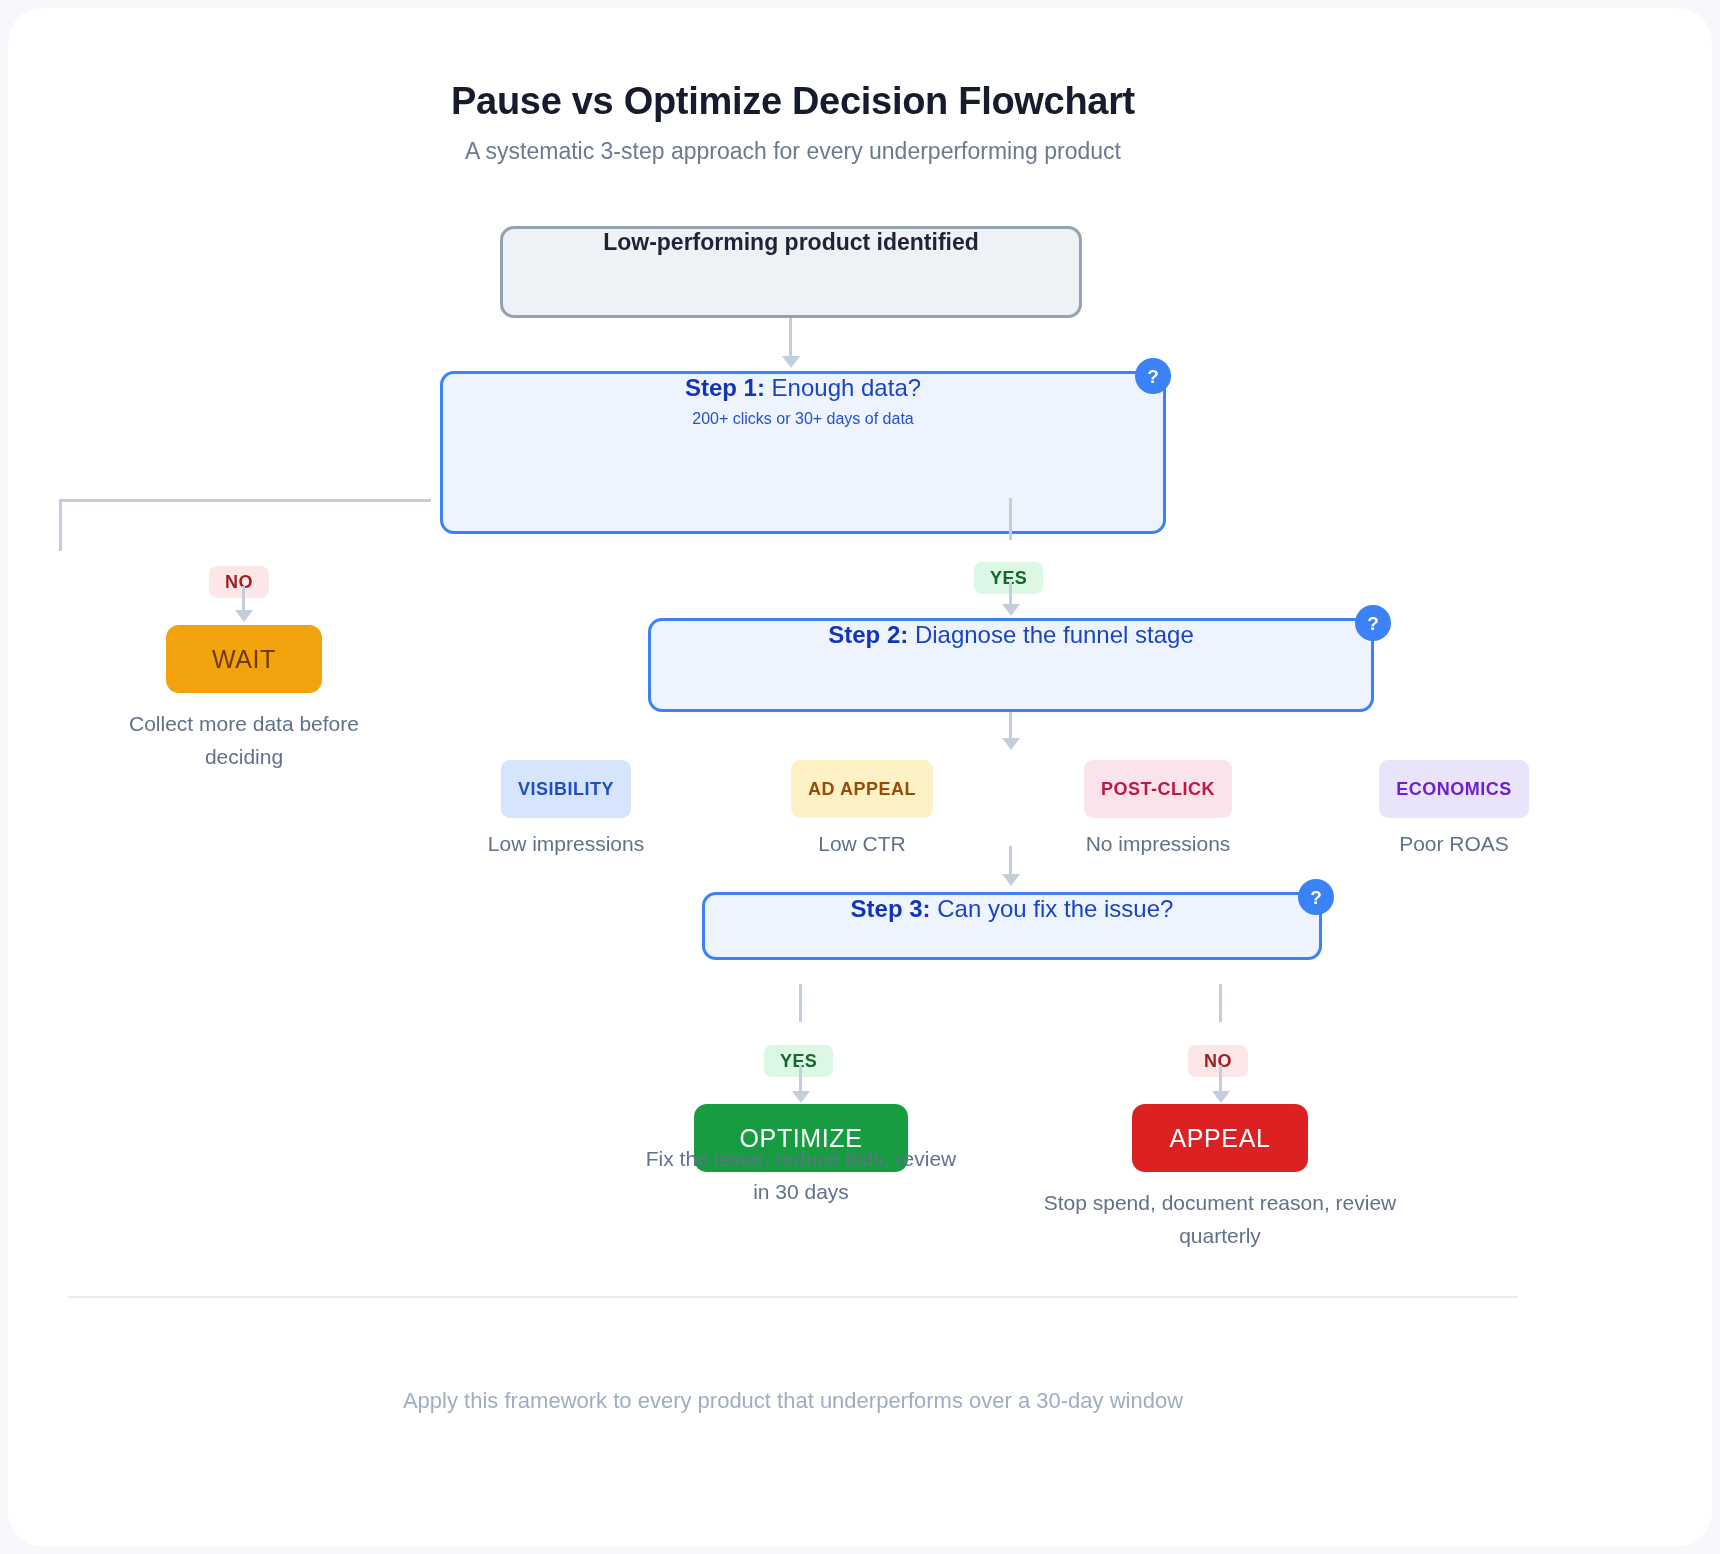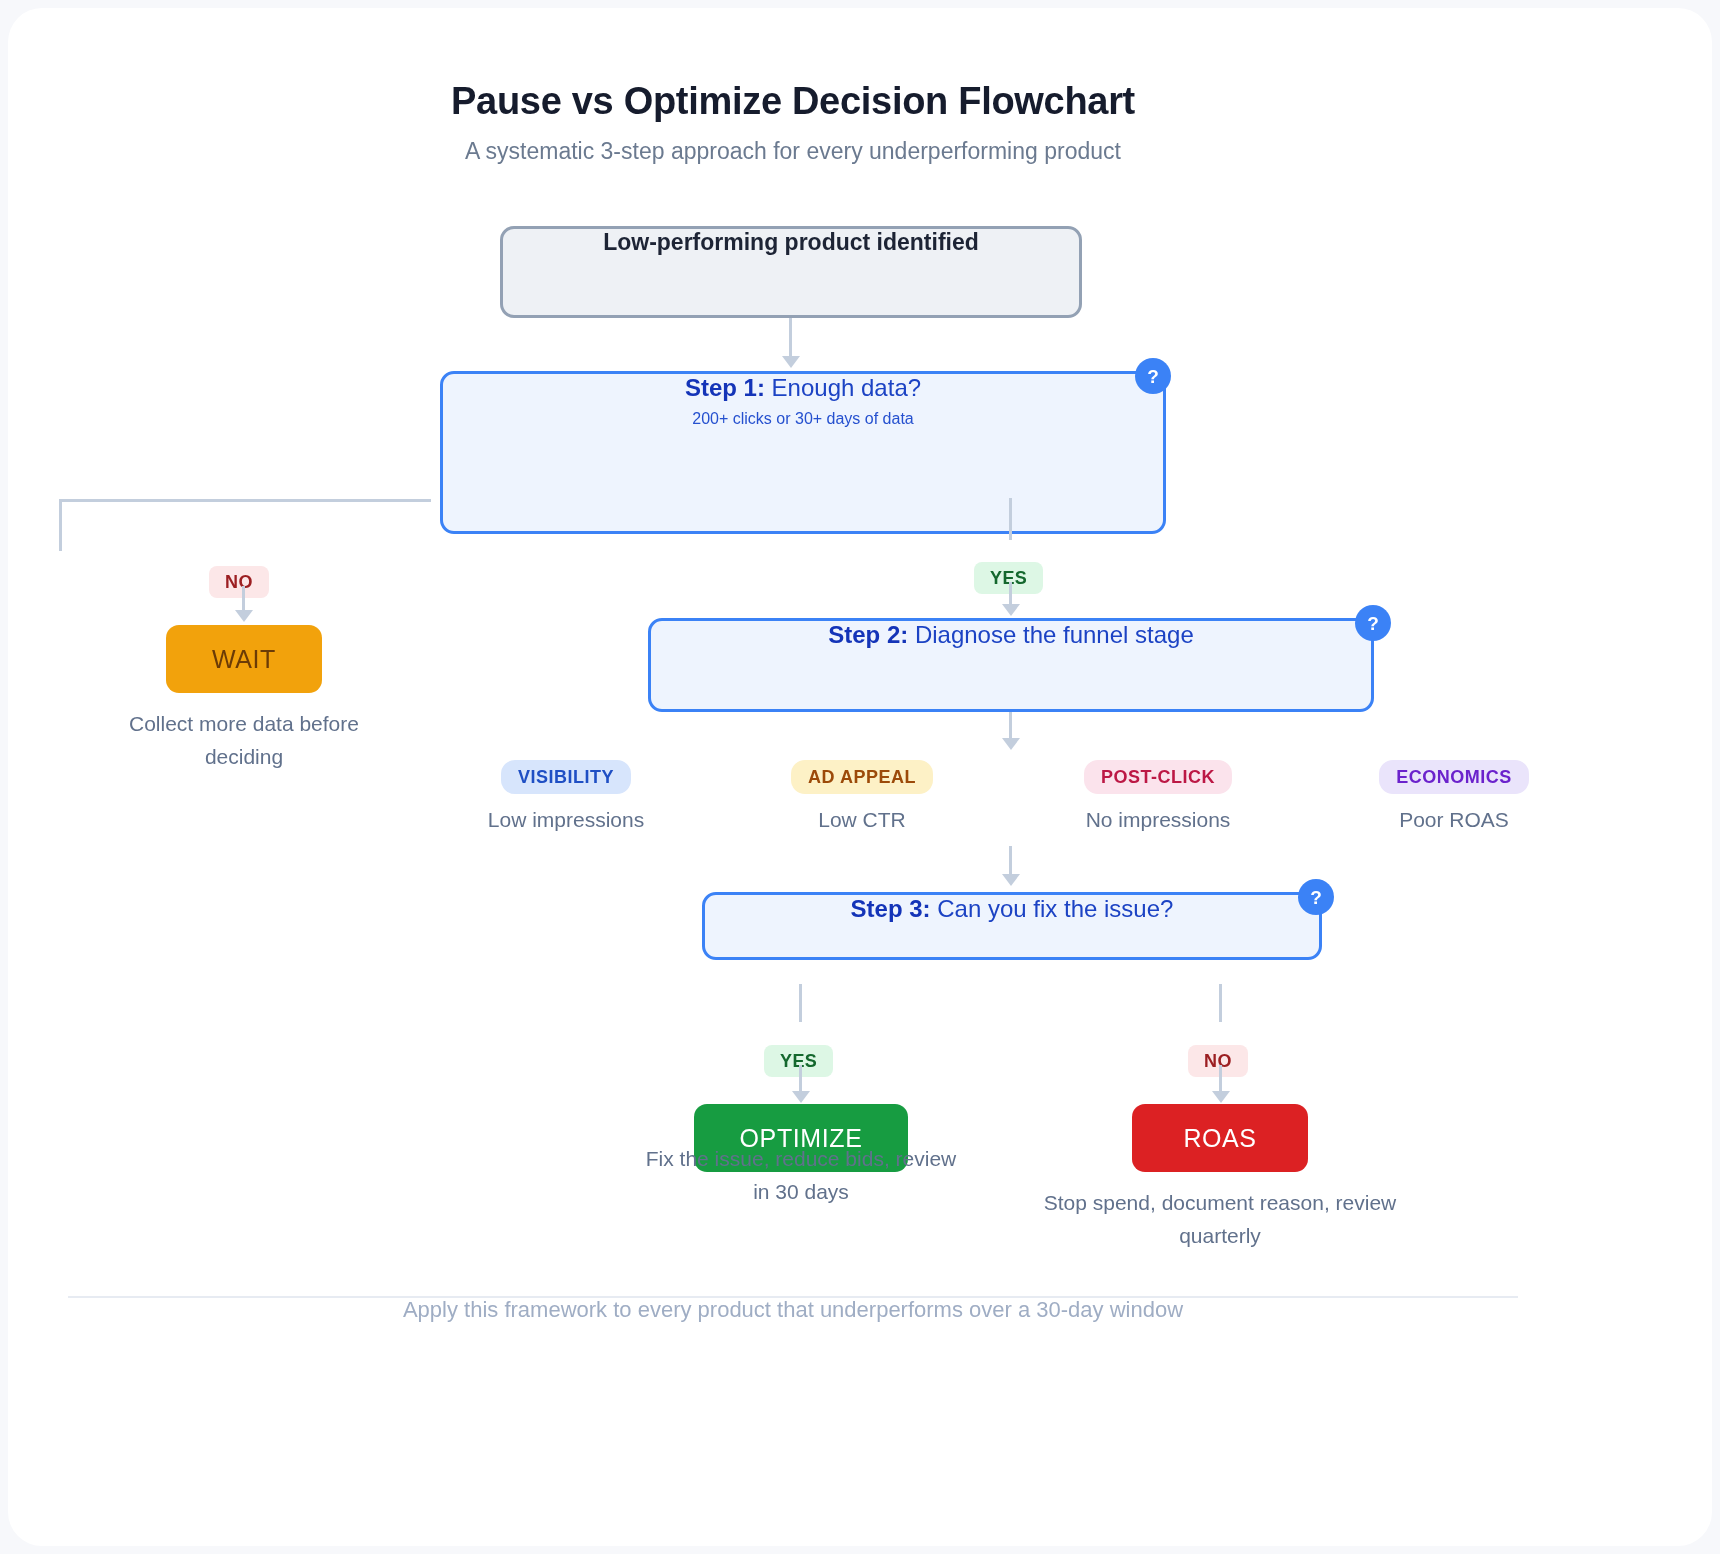--- a/index.html
+++ b/index.html
@@ -133,22 +133,22 @@
     line-height: 1.55;
   }
   #wait-cap { left: 96px;  top: 700px;  width: 280px; }
   #opt-cap  { left: 633px; top: 1135px; width: 320px; }
   #pau-cap  { left: 1022px;top: 1179px; width: 380px; }
 
   
   .chip-group { position: absolute; width: 200px; text-align: center; }
   .chip {
     display: inline-block;
-    border-radius: 14px;
-    padding: 8px 17px;
+    border-radius: 9px;
+    padding: 20px 17px;
     font-size: 18px;
     font-weight: bold;
     letter-spacing: 0.5px;
     line-height: 1;
   }
   .chip-desc { margin-top: 14px; font-size: 21px; color: #61718c; }
 
   #chip-visibility { left: 458px;  top: 752px; }
   #chip-adappeal   { left: 754px;  top: 752px; }
   #chip-postclick  { left: 1050px; top: 752px; }
@@ -177,21 +177,21 @@
 
   
   .divider {
     position: absolute;
     left: 60px; top: 1288px;
     width: 1450px; height: 2px;
     background: #e7ebf2;
   }
   .footer {
     position: absolute;
-    left: 0; top: 1289px; width: 1570px;
+    left: 0; top: 1380px; width: 1570px;
     text-align: center;
     font-size: 22px;
     color: #9fadc4;
   }
 </style>
 </head>
 <body>
 
 <div class="card">
 
@@ -276,20 +276,20 @@
   <div class="pill pill-no" id="no3">NO</div>
   <div class="v-line" style="left:1211px; top:1057px; height:28px;"></div>
   <div class="arrow-head" style="left:1204px; top:1083px;"></div>
 
   <div class="terminal" id="optimize">
     <span>OPTIMIZE</span>
   </div>
   <div class="caption" id="opt-cap">Fix the issue, reduce bids, review in 30 days</div>
 
   <div class="terminal" id="pause">
-    <span>ROAS</span>
+    <span>APPEAL</span>
   </div>
   <div class="caption" id="pau-cap">Stop spend, document reason, review quarterly</div>
 
   <div class="divider"></div>
   <div class="footer">Apply this framework to every product that underperforms over a 30-day window</div>
 
 </div>
 
 </body></html>

